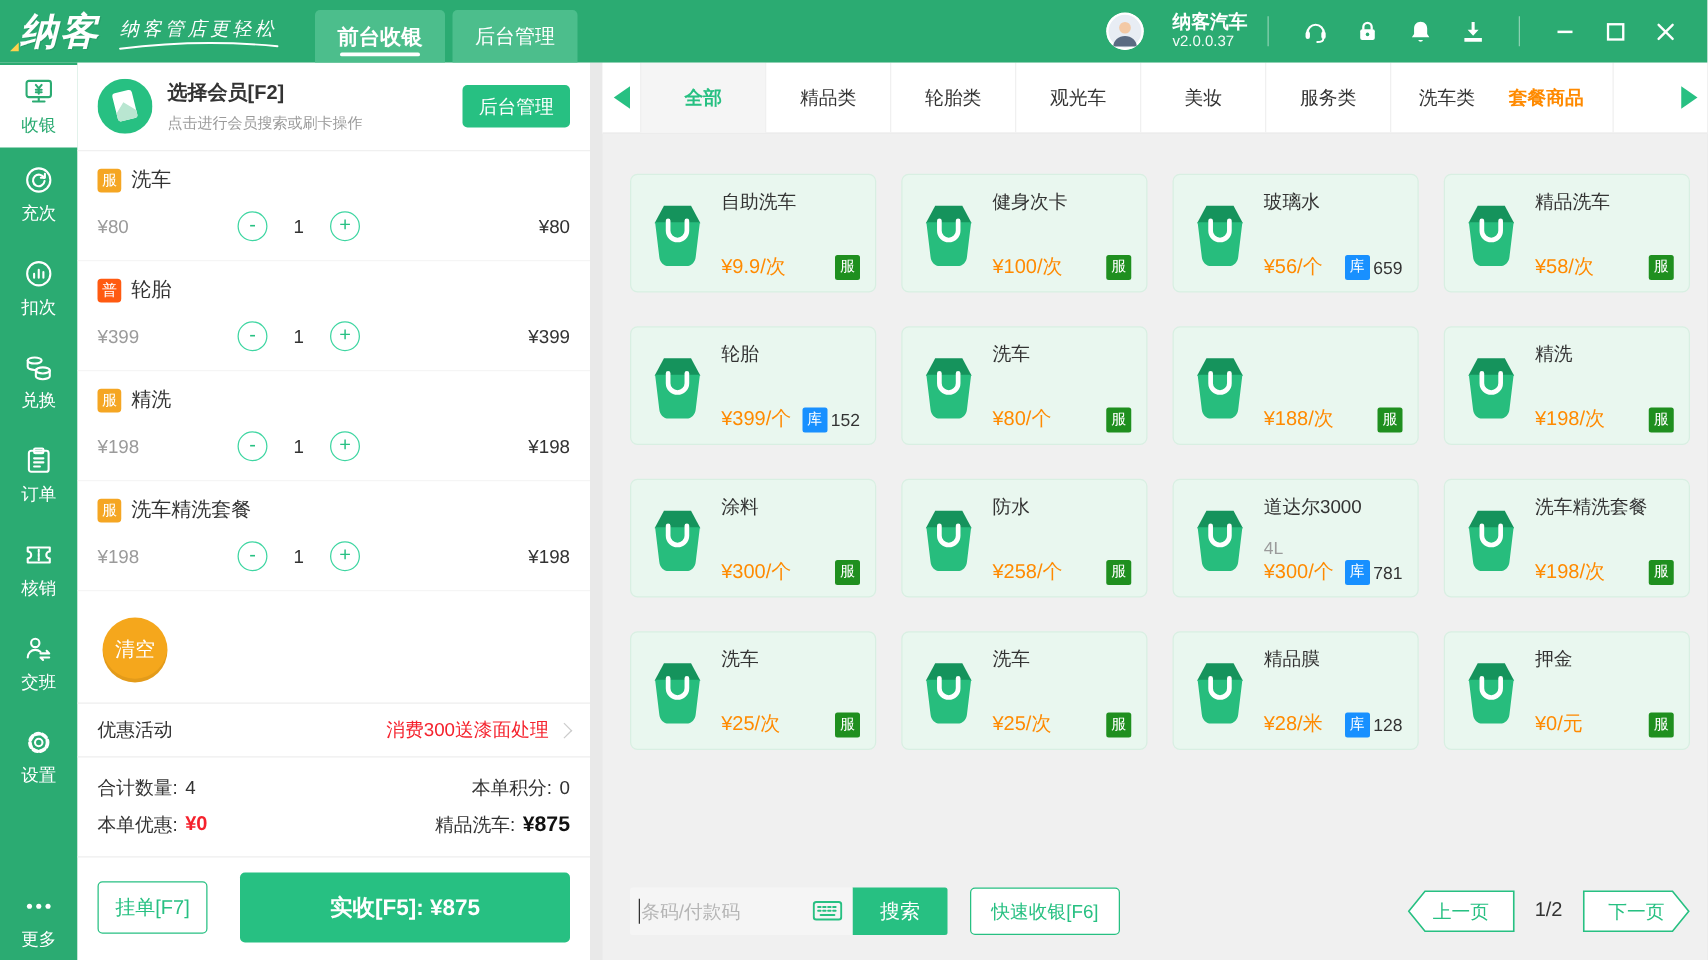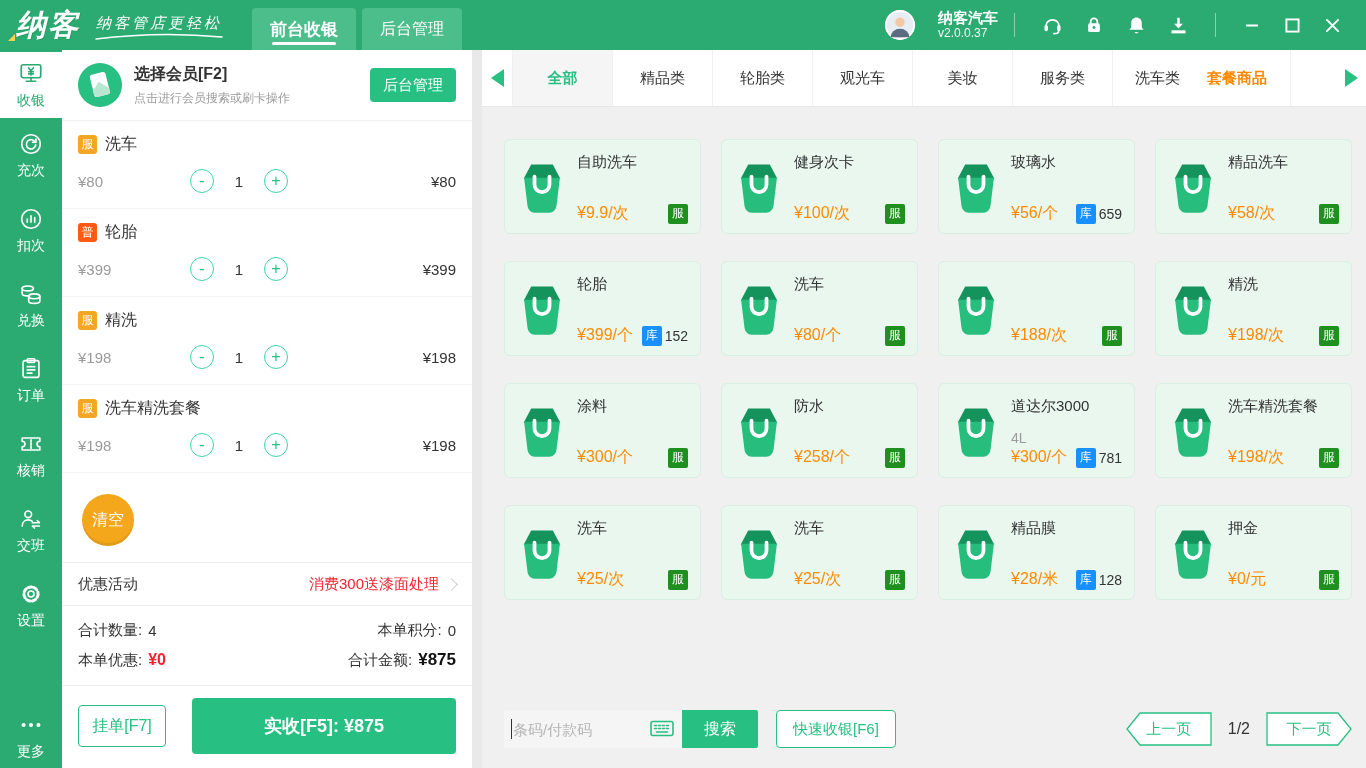--- a/index.html
+++ b/index.html
@@ -372,21 +372,21 @@
         <span class="sum-val">4</span>
         <span class="sum-right">
           <span>本单积分:</span>
           <span class="sum-val">0</span>
         </span>
       </div>
       <div class="sum-row">
         <span>本单优惠:</span>
         <span class="sum-discount">¥0</span>
         <span class="sum-right">
-          <span>合计金额:</span>
+          <span>精品洗车:</span>
           <span class="sum-total">¥875</span>
         </span>
       </div>
     </div>
 
     <div class="pay-row">
       <button class="hold-btn">挂单[F7]</button>
       <button class="pay-btn">实收[F5]:  ¥875</button>
     </div>
   </div>

